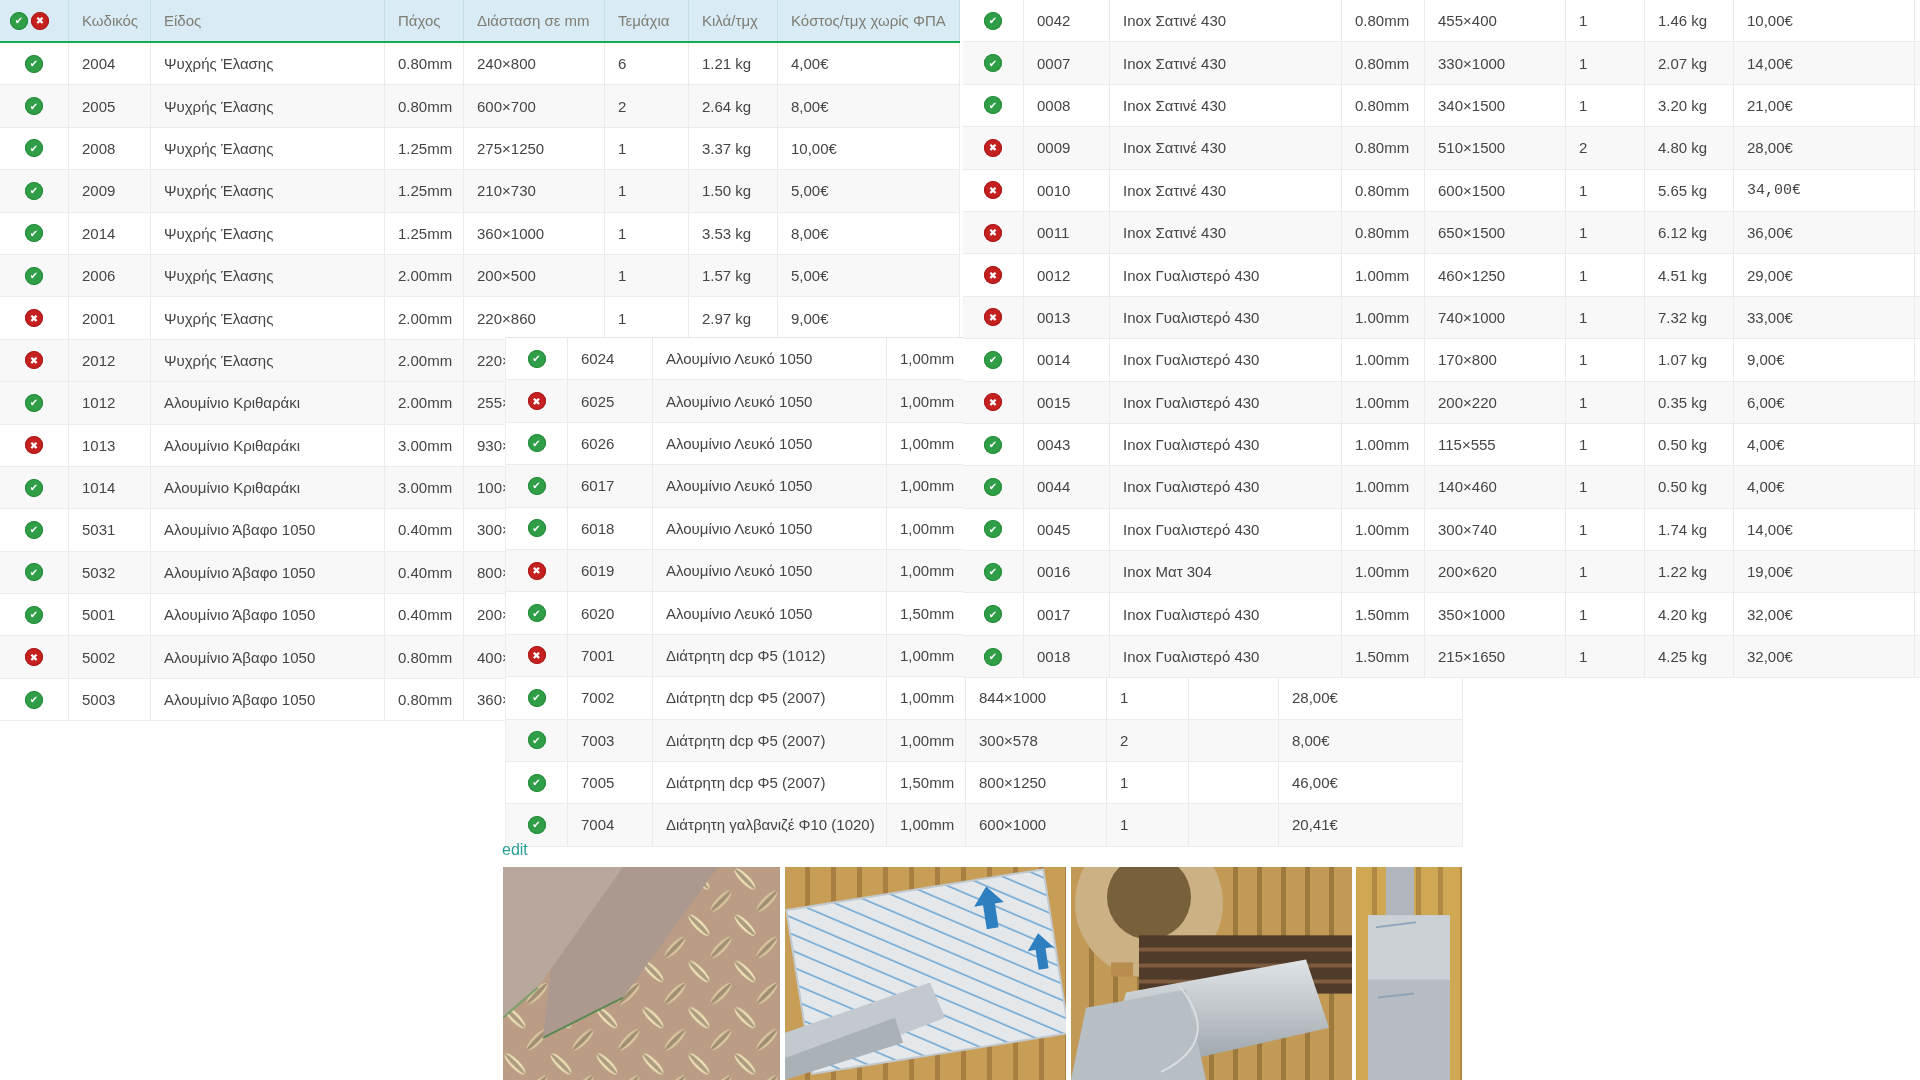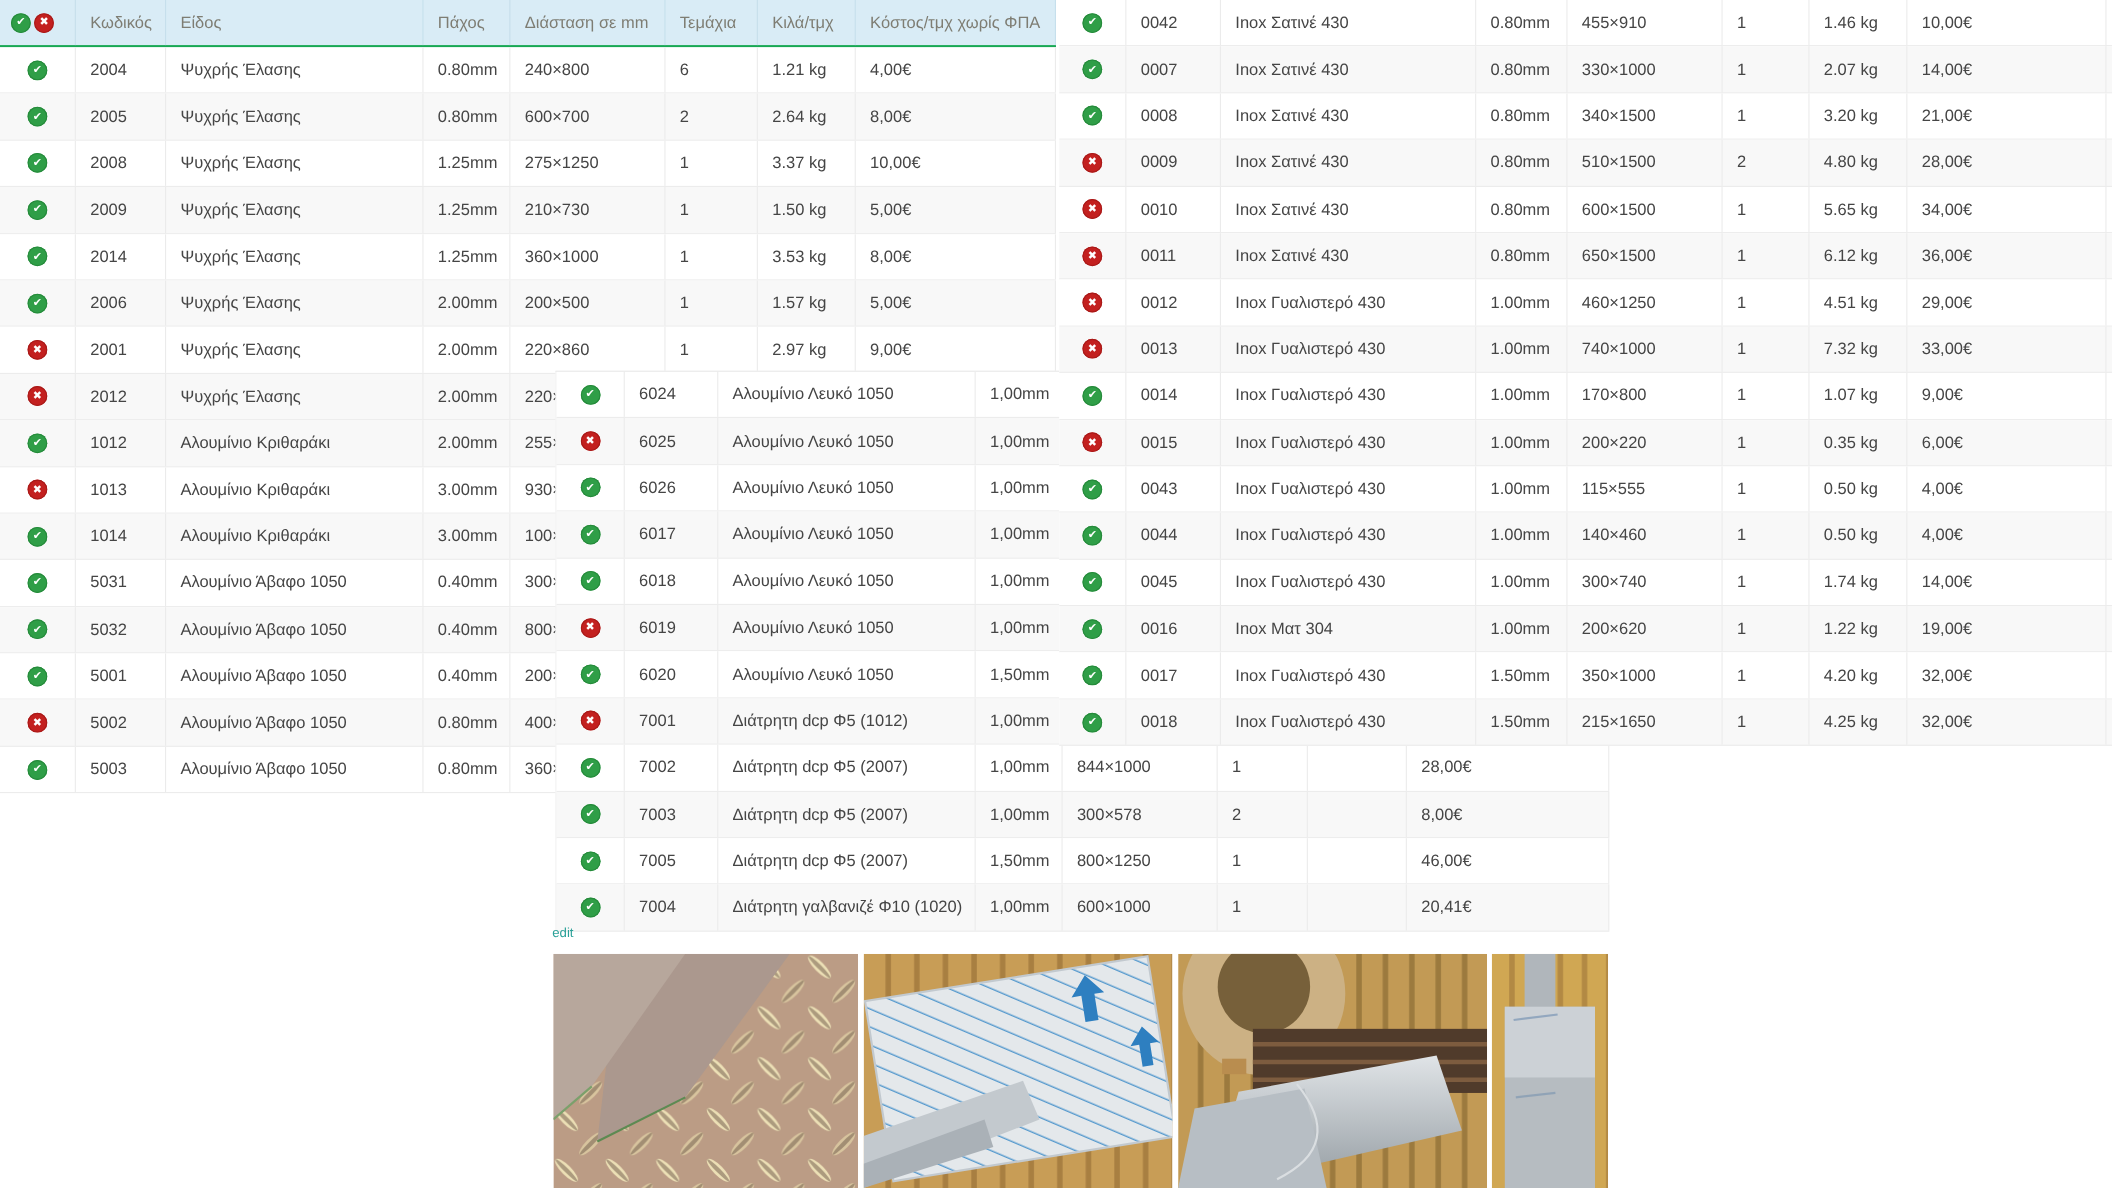--- a/index.html
+++ b/index.html
@@ -15,21 +15,21 @@
   .th.iconcol{padding-left:10px;gap:3px;}
   .trow{display:flex;height:42.4px;box-sizing:border-box;border-bottom:1px solid #ececec;background:#fff;}
   .trow.shade{background:#f8f8f8;}
   .cell{display:flex;align-items:center;box-sizing:border-box;padding-left:13px;
         font-size:15px;border-right:1px solid #ebebeb;height:100%;overflow:hidden;white-space:nowrap;}
   .cell.iconcol{justify-content:center;padding-left:0;}
   .sicon{display:inline-flex;align-items:center;justify-content:center;width:18px;height:18px;
          border-radius:50%;color:#fff;font-size:10px;font-weight:bold;flex:0 0 auto;cursor:pointer;}
   .sicon.ok{background:#2f9e47;box-shadow:inset 0 0 0 1px #268a3b;}
   .sicon.err{background:#c3201f;box-shadow:inset 0 0 0 1px #a81a19;}
-  #edit-link{position:absolute;left:502px;top:841px;z-index:2;font-size:12px;color:#2aa198;cursor:pointer;text-decoration:none;}
+  #edit-link{position:absolute;left:502px;top:841px;z-index:2;font-size:16px;color:#2aa198;cursor:pointer;text-decoration:none;}
   #photo-strip{position:absolute;left:503px;top:867px;width:959px;height:213px;overflow:hidden;z-index:2;}
   .photo{position:absolute;top:0;height:213px;overflow:hidden;cursor:pointer;}
   .photo svg{display:block;width:100%;height:100%;}
   #photo-1{left:0;width:277px;} #photo-2{left:282px;width:281px;}
   #photo-3{left:568px;width:281px;} #photo-4{left:853px;width:106px;}
 </style>
 </head>
 <body>
 
 <div class="panel" id="panel-left">
@@ -386,21 +386,21 @@
     </div>
   </div>
 <div class="panel" id="panel-right">
     <div class="trow">
       <div class="cell iconcol" style="width: 61px;">
         <span class="sicon ok">✔</span>
       </div>
       <div class="cell" style="width: 86px;">0042</div>
       <div class="cell" style="width: 232px;">Inox Σατινέ 430</div>
       <div class="cell" style="width: 83px;">0.80mm</div>
-      <div class="cell" style="width: 141px;">455×910</div>
+      <div class="cell" style="width: 141px;">455×400</div>
       <div class="cell" style="width: 79px;">1</div>
       <div class="cell" style="width: 89px;">1.46 kg</div>
       <div class="cell" style="width: 181px;">10,00€</div>
     </div>
     <div class="trow shade">
       <div class="cell iconcol" style="width: 61px;">
         <span class="sicon ok">✔</span>
       </div>
       <div class="cell" style="width: 86px;">0007</div>
       <div class="cell" style="width: 232px;">Inox Σατινέ 430</div>
@@ -437,21 +437,21 @@
     <div class="trow">
       <div class="cell iconcol" style="width: 61px;">
         <span class="sicon err">✖</span>
       </div>
       <div class="cell" style="width: 86px;">0010</div>
       <div class="cell" style="width: 232px;">Inox Σατινέ 430</div>
       <div class="cell" style="width: 83px;">0.80mm</div>
       <div class="cell" style="width: 141px;">600×1500</div>
       <div class="cell" style="width: 79px;">1</div>
       <div class="cell" style="width: 89px;">5.65 kg</div>
-      <div class="cell" style="width: 181px;">34,00€</div>
+      <div class="cell" style="width: 181px; font-family: Liberation Mono, monospace;">34,00€</div>
     </div>
     <div class="trow shade">
       <div class="cell iconcol" style="width: 61px;">
         <span class="sicon err">✖</span>
       </div>
       <div class="cell" style="width: 86px;">0011</div>
       <div class="cell" style="width: 232px;">Inox Σατινέ 430</div>
       <div class="cell" style="width: 83px;">0.80mm</div>
       <div class="cell" style="width: 141px;">650×1500</div>
       <div class="cell" style="width: 79px;">1</div>

